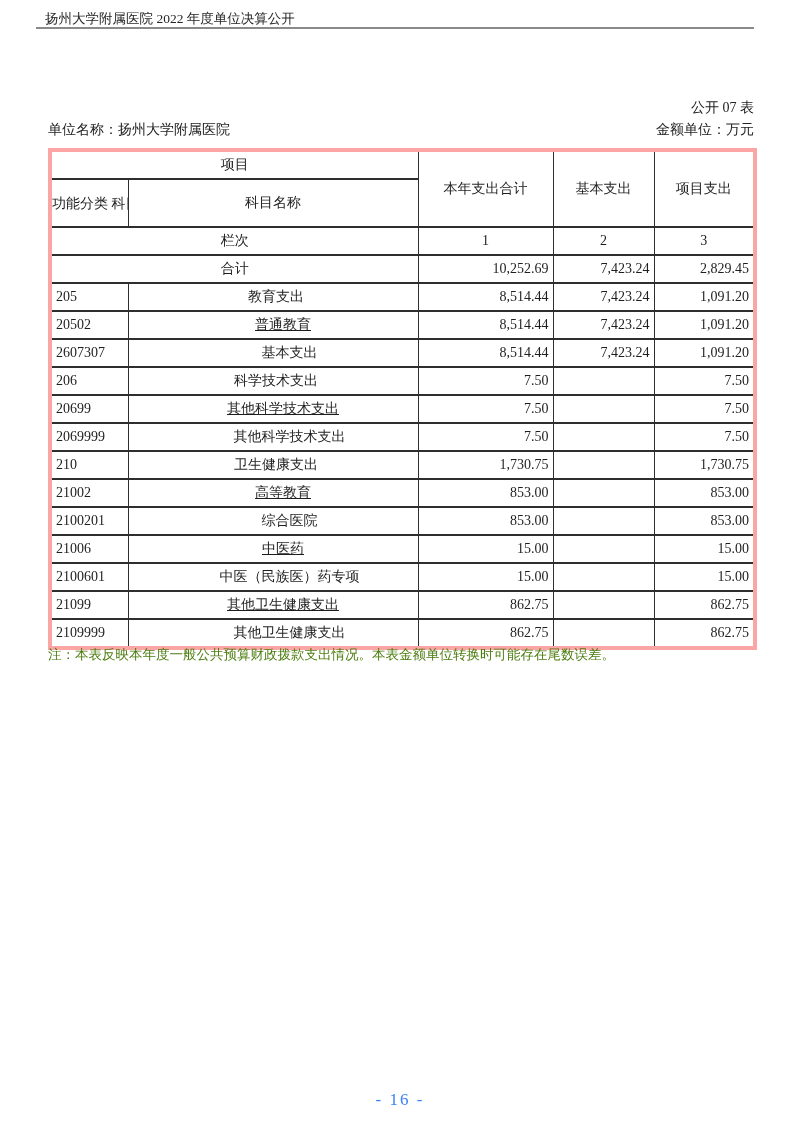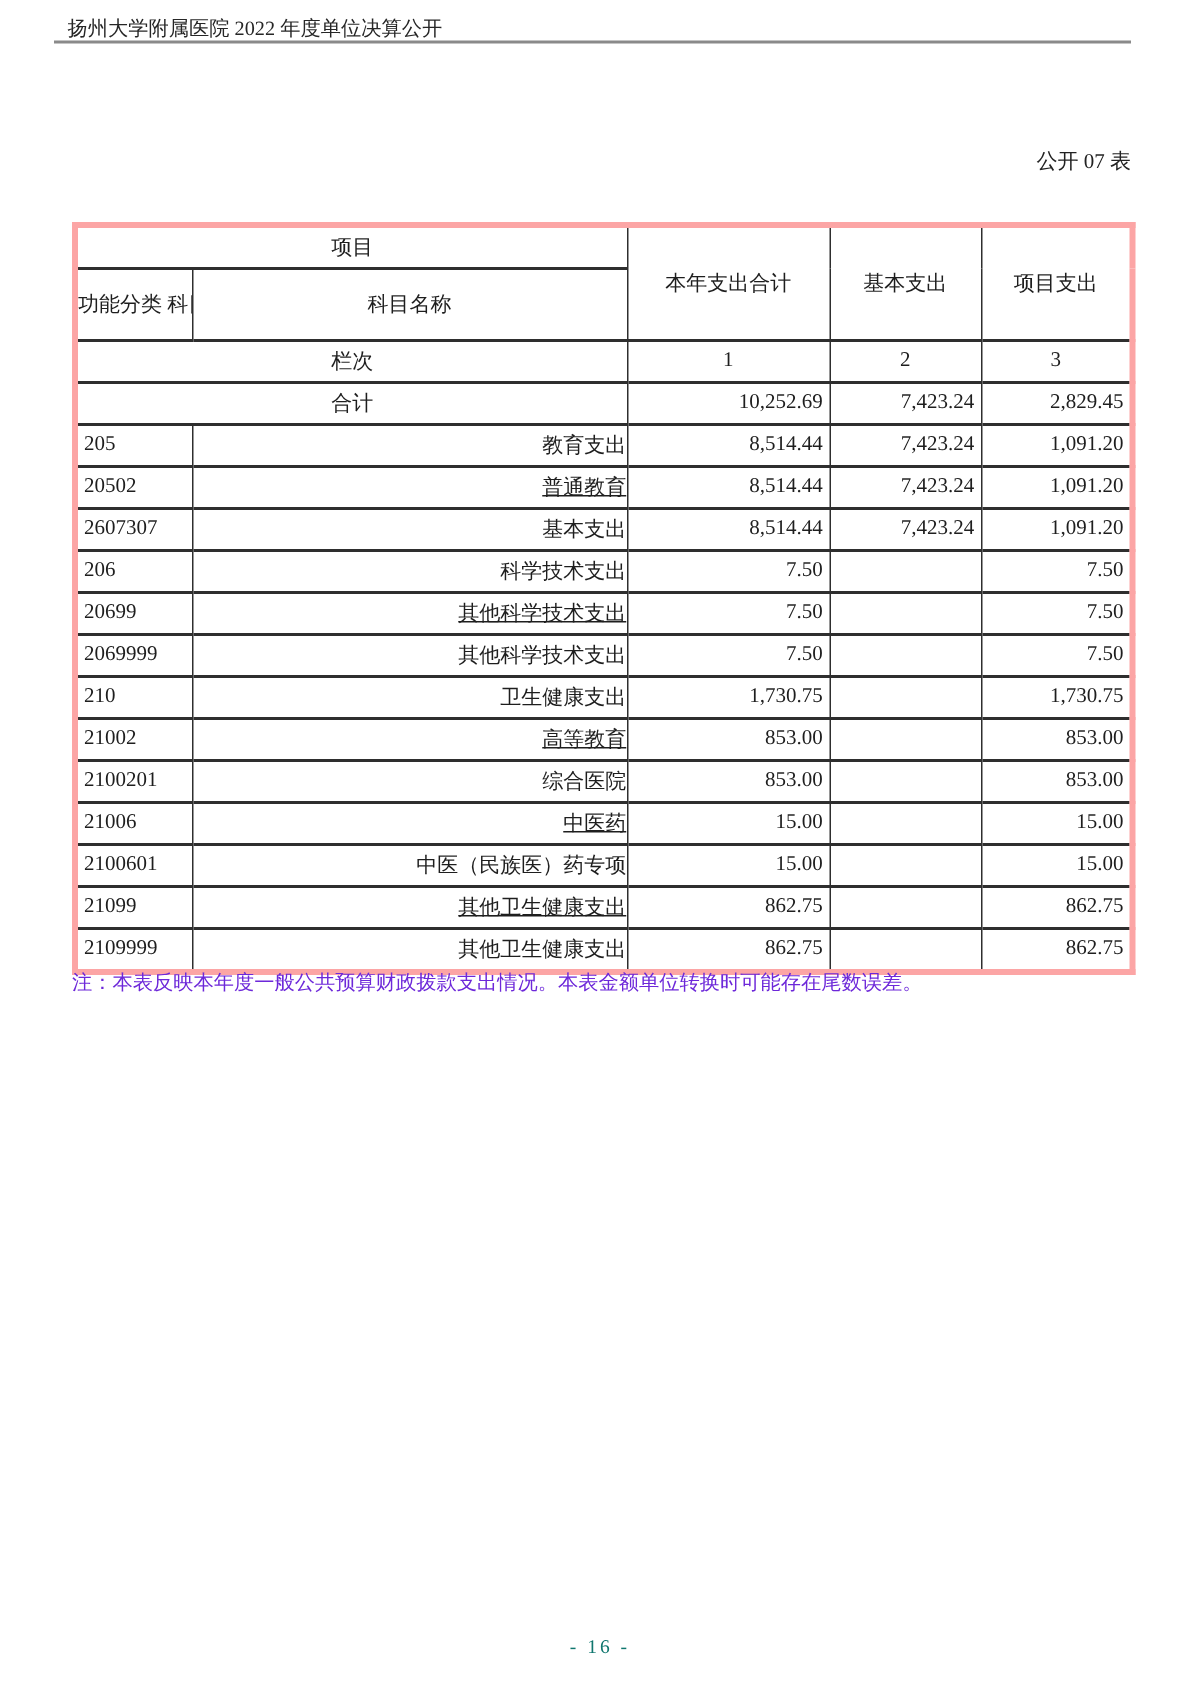--- a/index.html
+++ b/index.html
@@ -67,52 +67,56 @@
     color: #1e1e1e;
     overflow: hidden;
     white-space: nowrap;
   }
   .h-row1 th { height: 26px; }
   .h-row2 th { height: 46px; }
   .lanci-row td, .total-row td, tr.data-row td { height: 26px; }
   .center { text-align: center; }
   .code-header { white-space: pre-line; line-height: 1.5; text-align: center; font-size: 13.5px; }
   td.code { text-align: left; padding-left: 4px; }
-  td.name { text-align: right; padding-left: 6px; }
+  td.name { text-align: center; padding-left: 6px; }
   td.name.ind1 { padding-left: 20px; text-decoration: underline; }
   td.name.ind2 { padding-left: 33px; }
   td.num { text-align: right; padding-right: 4px; }
   .note {
     position: absolute;
     left: 48px; top: 646px;
     width: 706px;
     font-size: 13.5px;
-    color: #6d28d9;
+    color: #4d7c0f;
   }
   .page-number {
     position: absolute;
     left: 0; top: 1090px;
     width: 100%;
     text-align: center;
-    font-size: 13px;
-    color: #0f766e;
+    font-size: 17px;
+    color: #3b82f6;
     letter-spacing: 2px;
   }
 </style>
 </head>
 <body>
 
 <div class="page">
 
   <div class="page-header-text">扬州大学附属医院 2022 年度单位决算公开</div>
   <div class="page-header-rule"></div>
 
 
   <div class="table-label">公开 07 表</div>
 
+  <div class="meta-row">
+    <span>单位名称：扬州大学附属医院</span>
+    <span>金额单位：万元</span>
+  </div>
 
   <table class="budget-table">
     <colgroup>
       <col style="width:78px">
       <col style="width:290px">
       <col style="width:135px">
       <col style="width:101px">
       <col style="width:101px">
     </colgroup>
     <thead>

